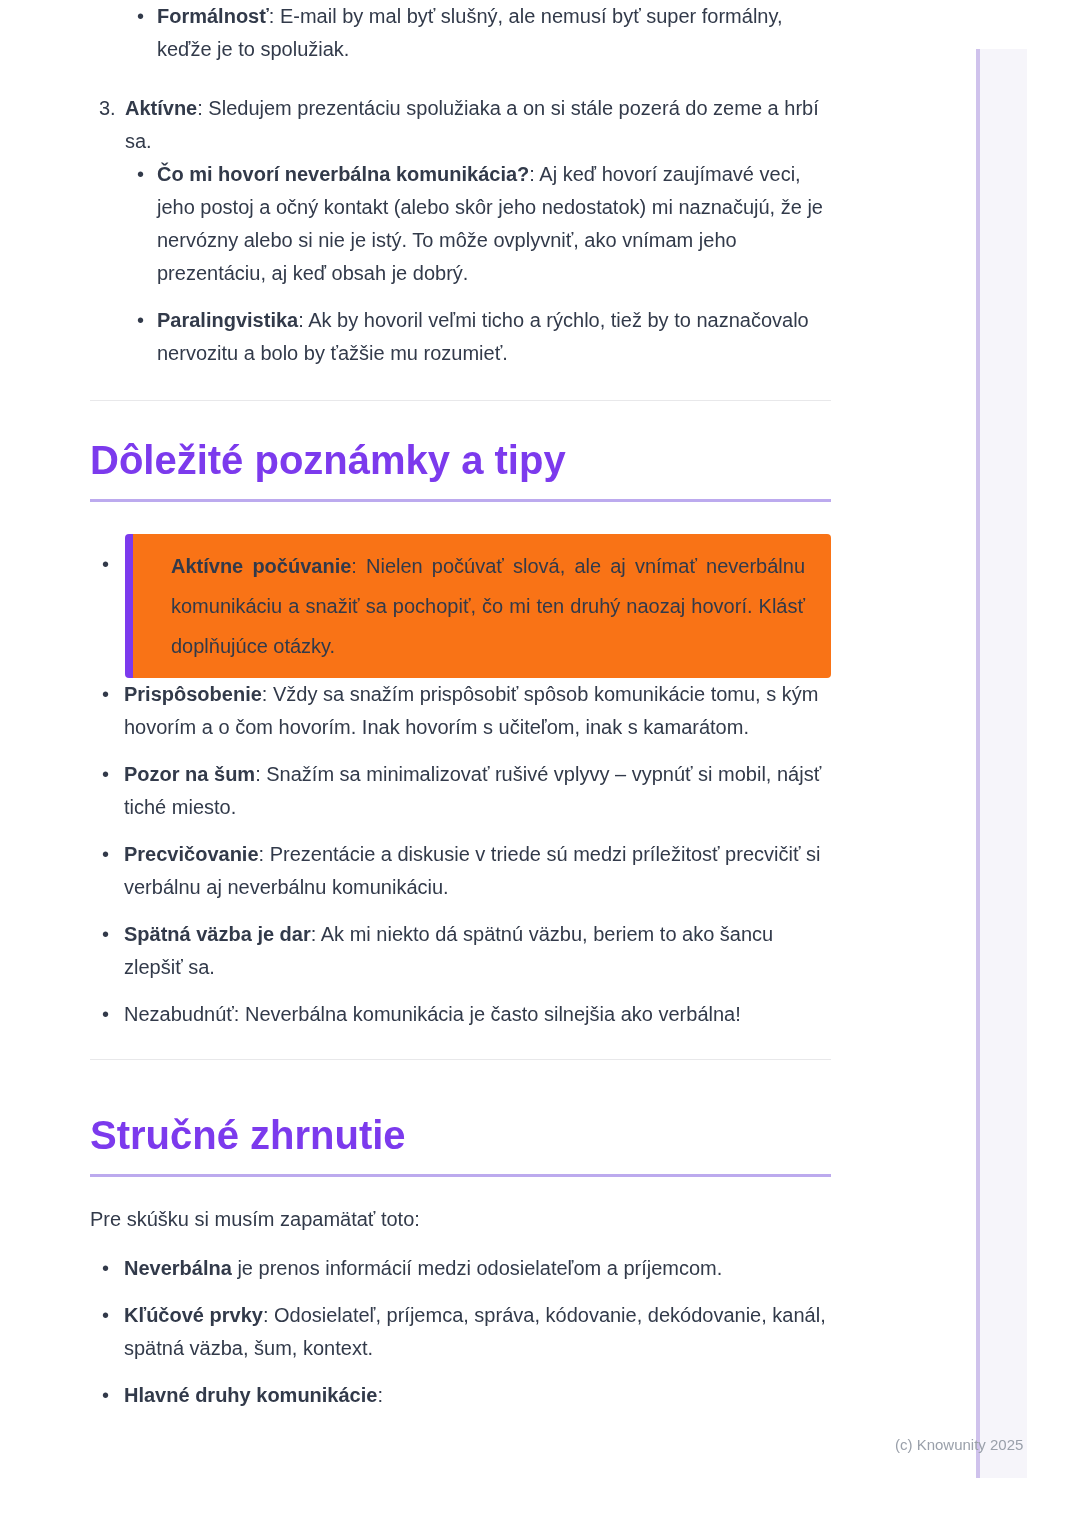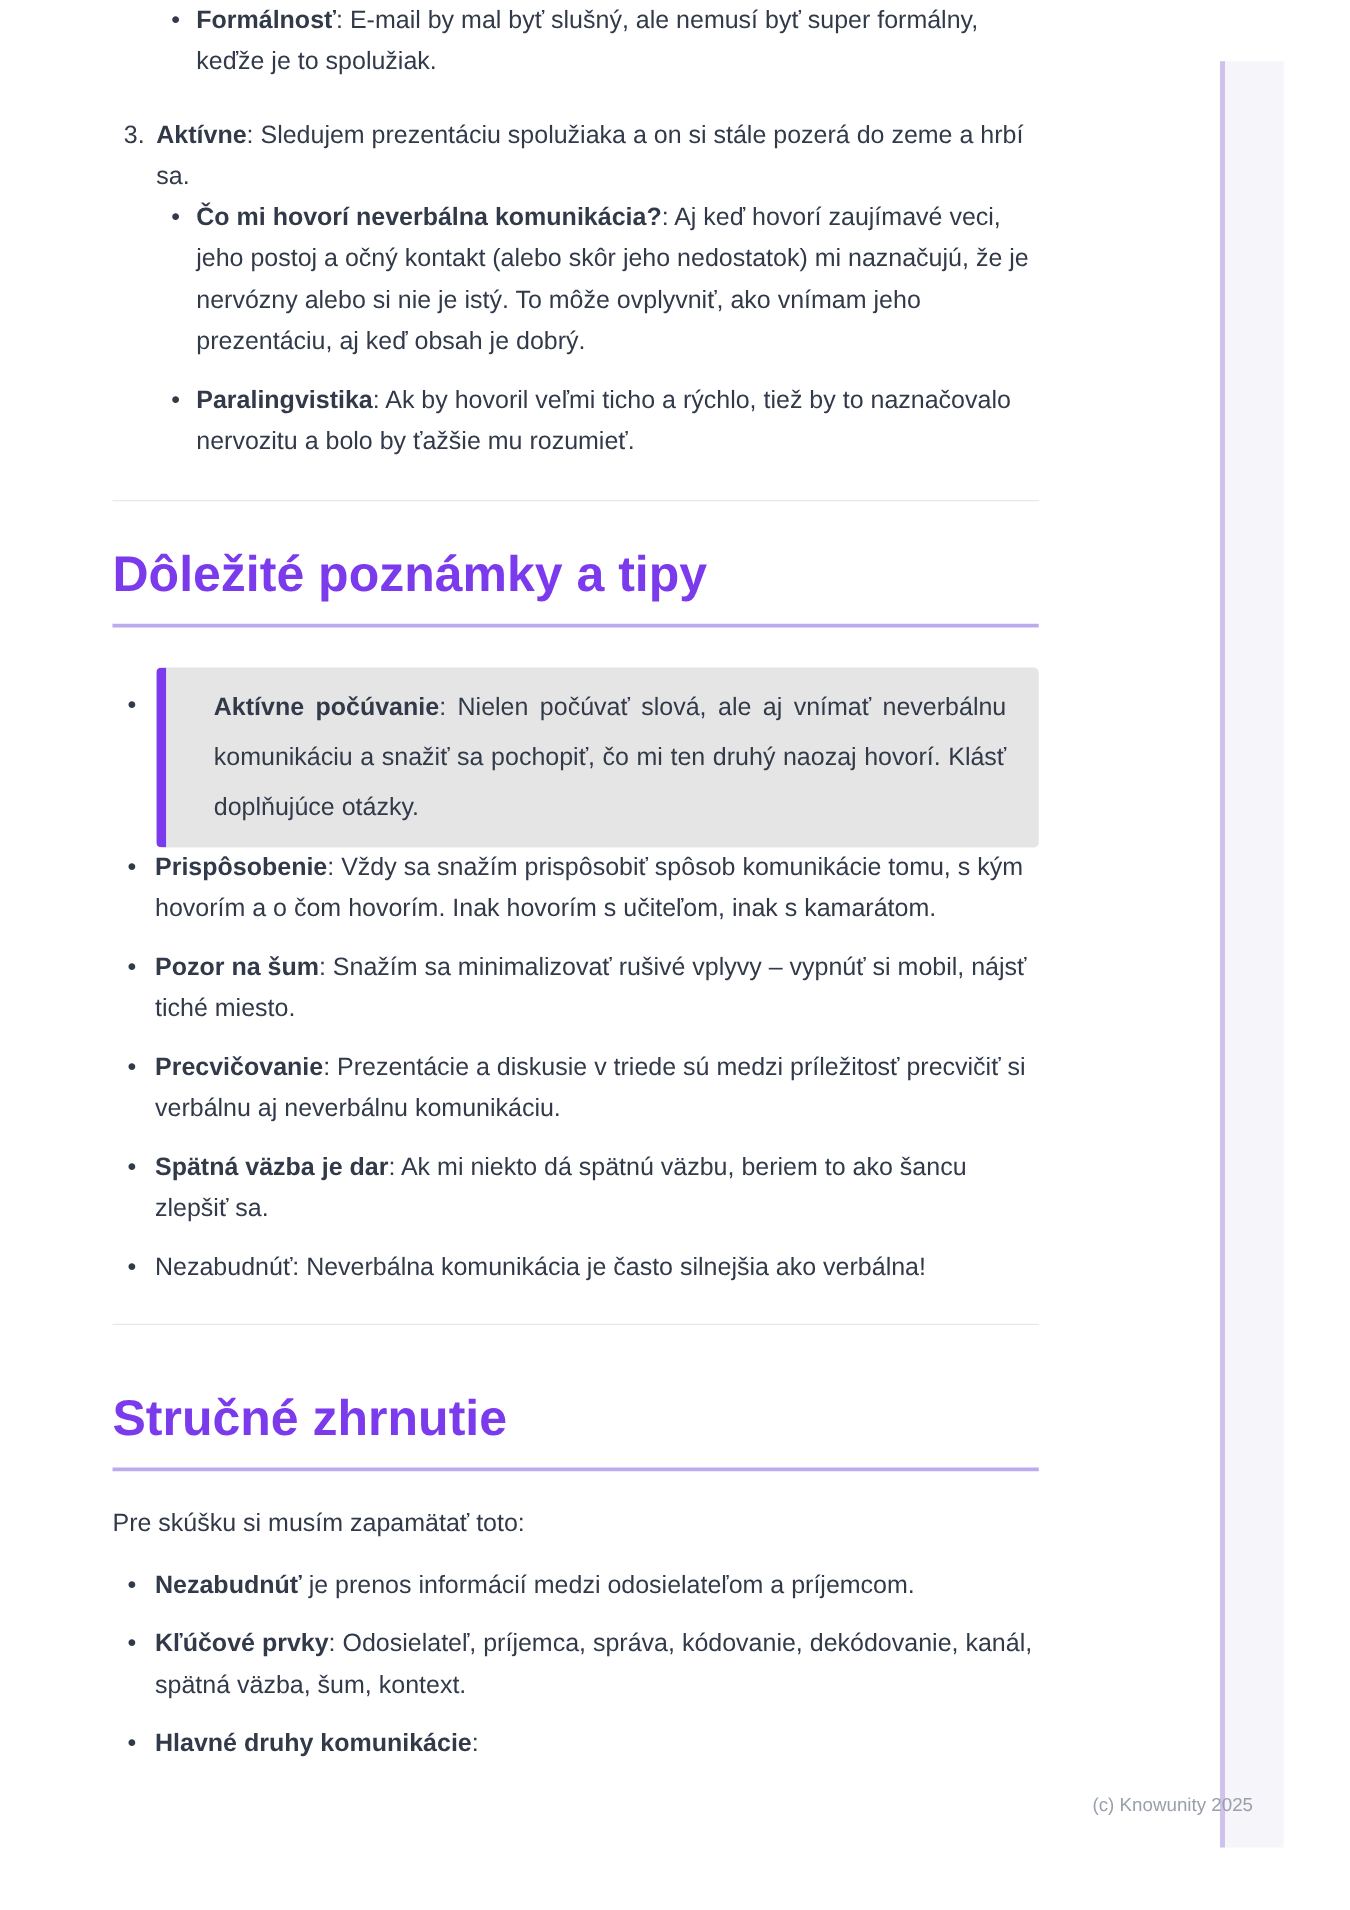--- a/index.html
+++ b/index.html
@@ -50,21 +50,21 @@
     color: #7c3aed;
     border-bottom: 3px solid #bcaaee;
     padding-bottom: 16px;
   }
   h2.tips-heading { margin-top: 36px; }
   h2.summary-heading { margin-top: 52px; }
 
   .callout-row { position: relative; padding-left: 35px; margin-top: 32px; }
   .callout-row .marker { position: absolute; left: 12px; top: 14px; }
   .callout {
-    background: #e5e5e5;
+    background: #f97316;
     border-left: 8px solid #7c3aed;
     border-radius: 4px;
     padding: 12px 26px 12px 38px;
     text-align: justify;
     line-height: 40px;
   }
 
   .tips-list { margin-top: 26px; }
 
   p.summary-intro { margin: 26px 0 16px 0; }
@@ -74,21 +74,21 @@
     position: absolute;
     left: 976px;
     top: 49px;
     width: 51px;
     height: 1429px;
     background: #f6f5fa;
     border-left: 4px solid #cfc2ec;
   }
   .copyright {
     position: absolute;
-    left: 874px;
+    left: 895px;
     top: 1436px;
     font-size: 15px;
     line-height: 18px;
     color: #9aa0aa;
     z-index: 2;
     white-space: nowrap;
   }
 </style>
 </head>
 <body>
@@ -155,21 +155,21 @@
 
     <hr class="divider hr-2">
 
     <h2 class="section-heading summary-heading">Stručné zhrnutie</h2>
 
     <p class="summary-intro">Pre skúšku si musím zapamätať toto:</p>
 
     <ul class="list lvl1 summary-list">
       <li>
         <span class="marker">•</span>
-        <span><b>Nezabudnúť</b><span> je prenos informácií medzi odosielateľom a príjemcom.</span></span>
+        <span><b>Neverbálna</b><span> je prenos informácií medzi odosielateľom a príjemcom.</span></span>
       </li>
       <li>
         <span class="marker">•</span>
         <span><b>Kľúčové prvky</b><span>: Odosielateľ, príjemca, správa, kódovanie, dekódovanie, kanál, spätná väzba, šum, kontext.</span></span>
       </li>
       <li>
         <span class="marker">•</span>
         <span><b>Hlavné druhy komunikácie</b><span>:</span></span>
       </li>
     </ul>

